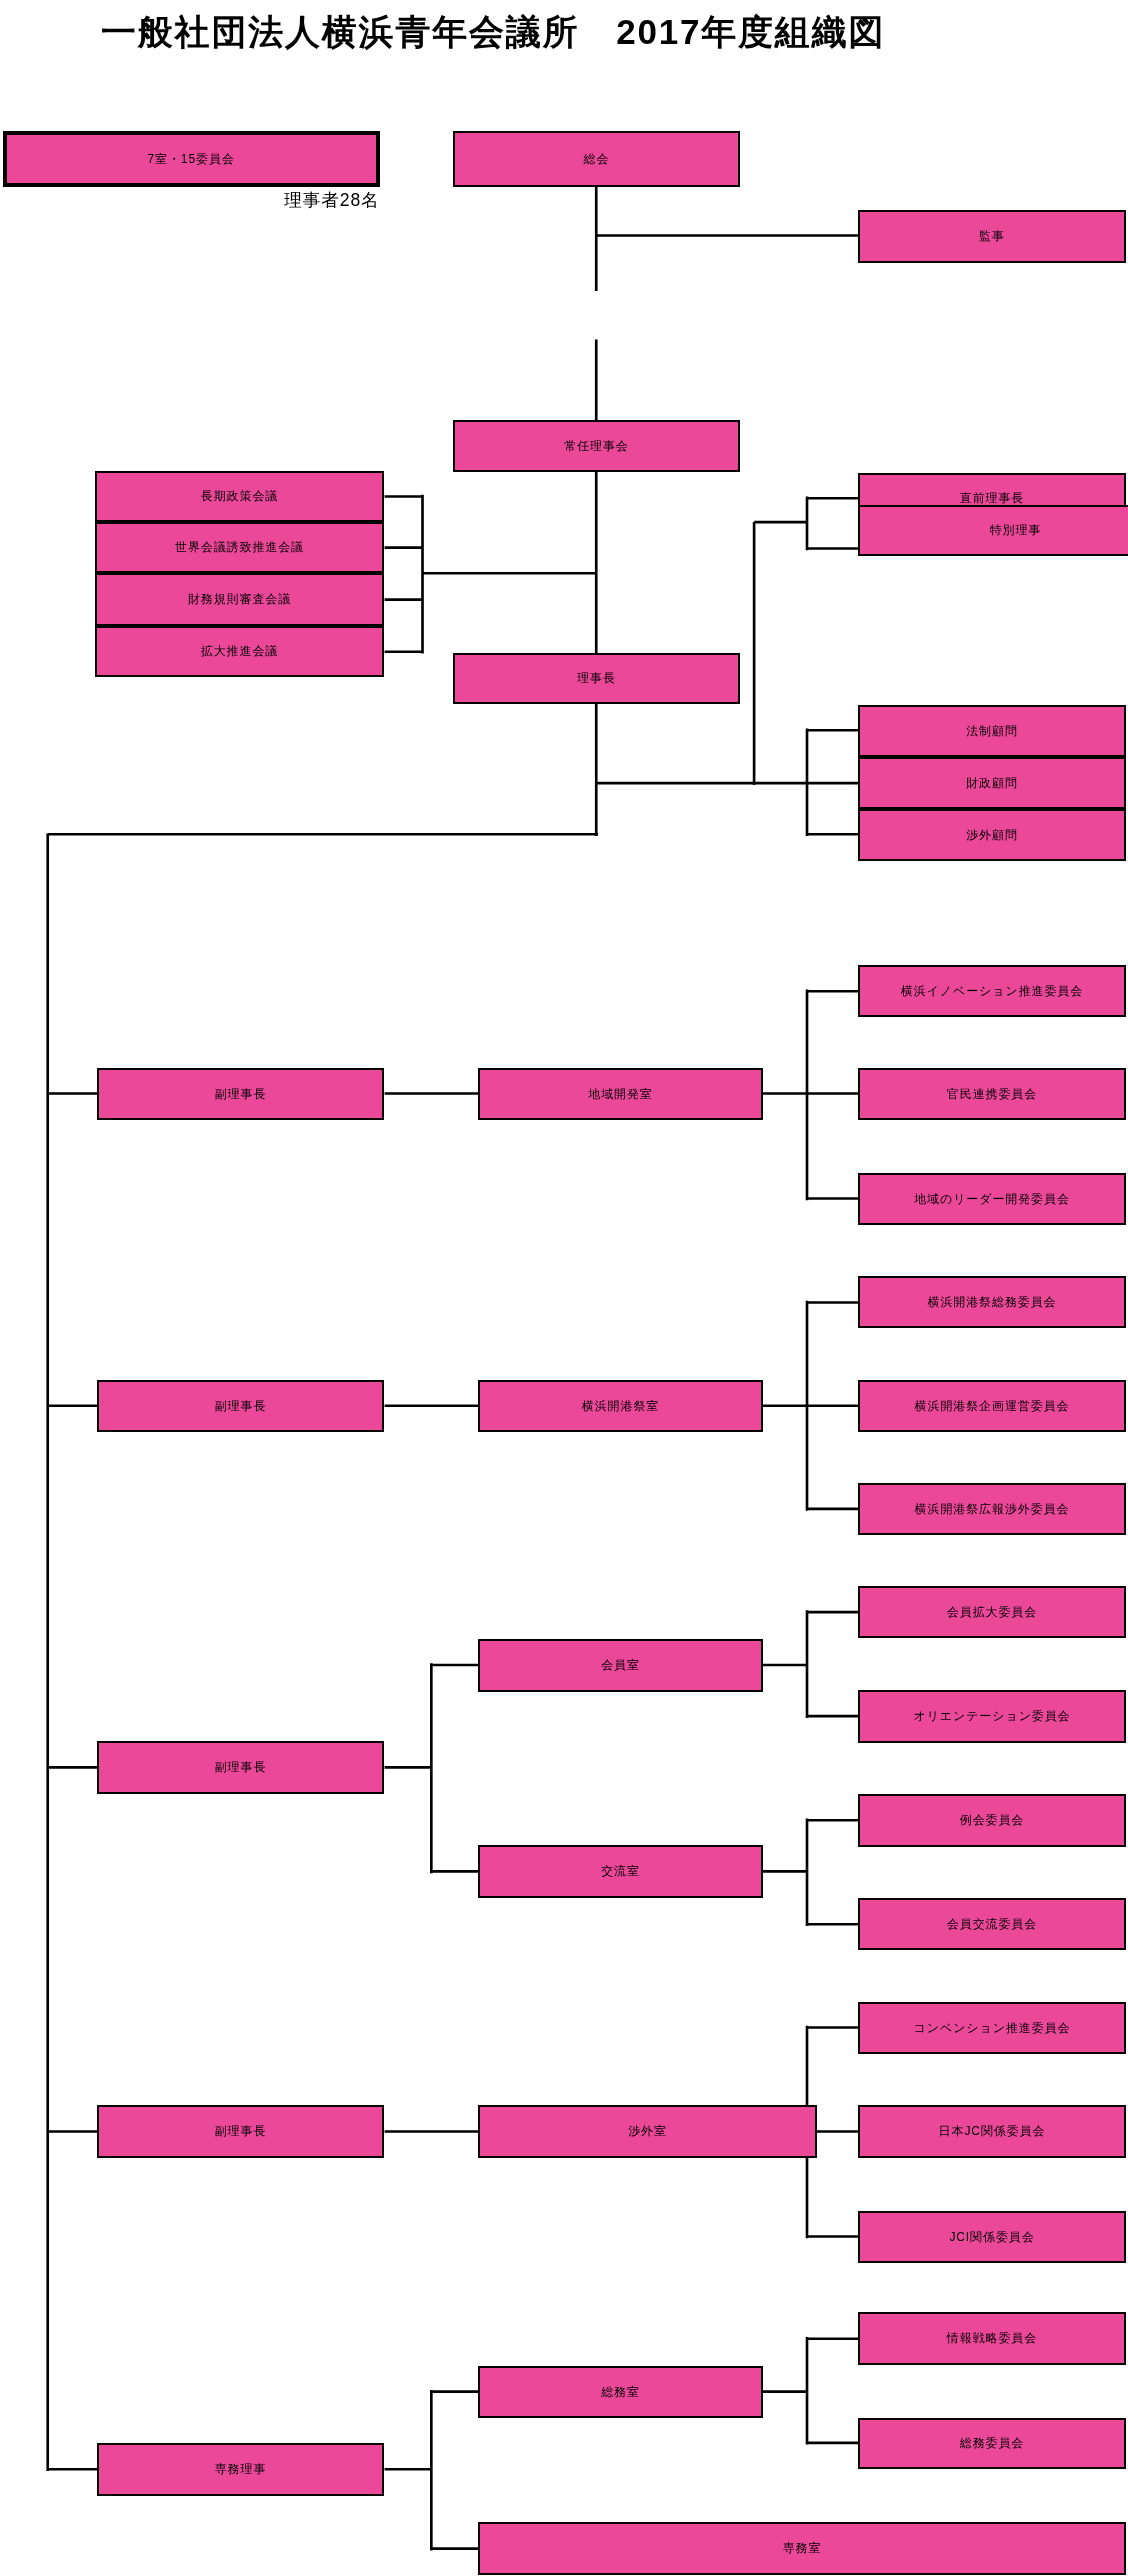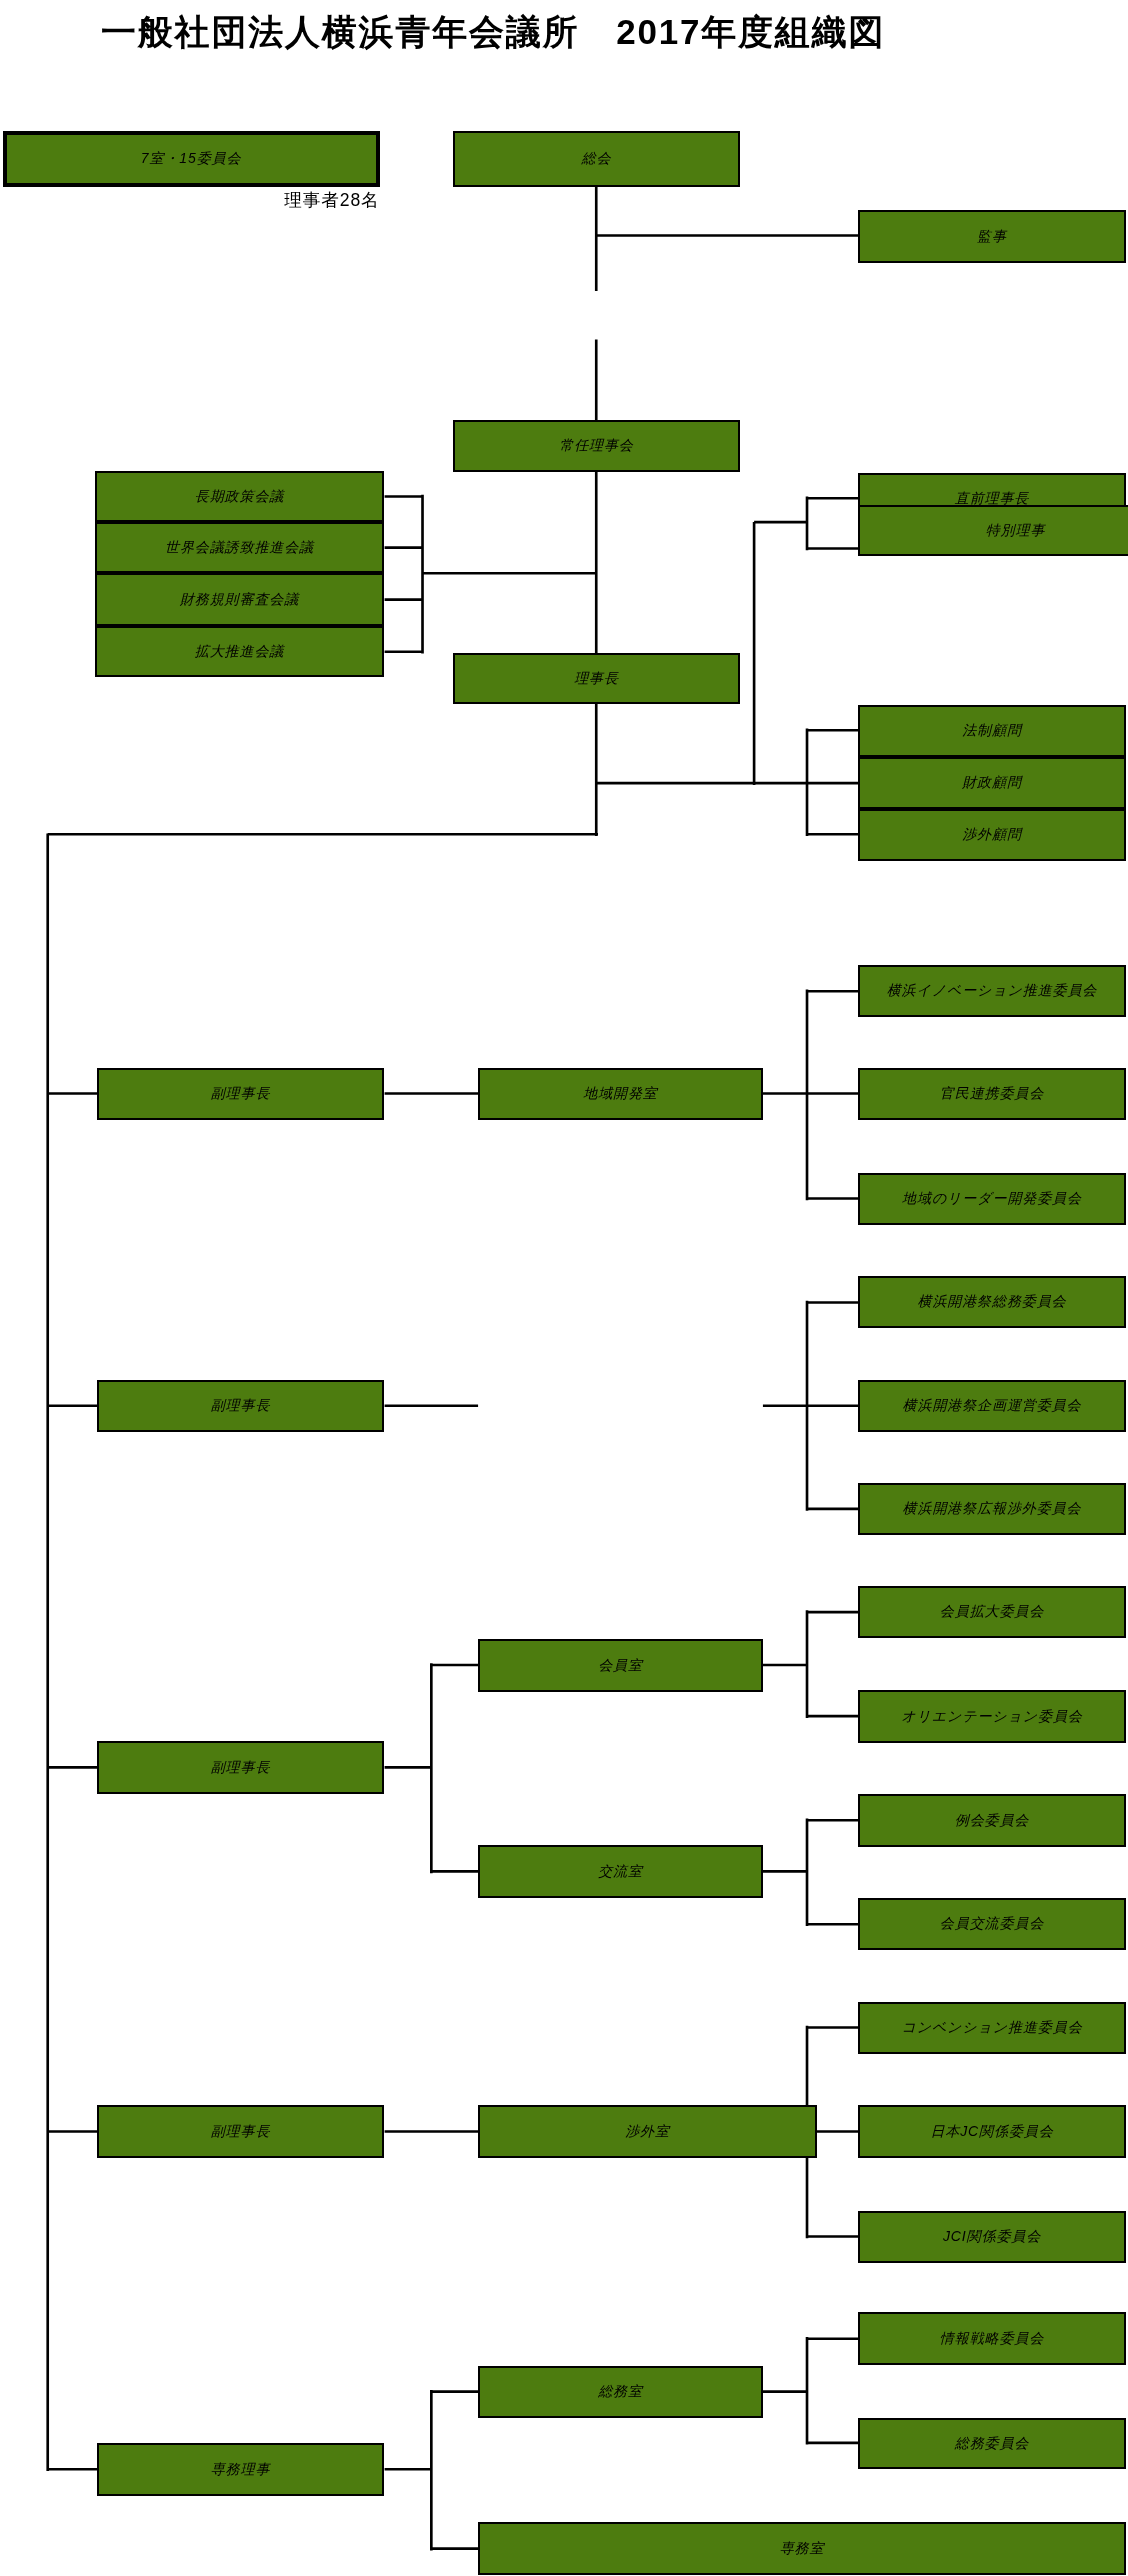--- a/index.html
+++ b/index.html
@@ -7,23 +7,23 @@
     position:relative;width:1129px;height:2576px;background:#ffffff;
     font-family:"Liberation Sans","DejaVu Sans",sans-serif;color:#000;overflow:hidden;
   }
   .title{
     position:absolute;left:101px;top:8.8px;margin:0;
     font-size:35px;font-weight:bold;letter-spacing:1.8px;white-space:nowrap;
   }
   .wires{position:absolute;left:0;top:0;}
   .wires path{stroke:#000;stroke-width:3;fill:none;}
   .box{
-    position:absolute;box-sizing:border-box;border:2.6px solid #000;background:#4d7c0f;
+    position:absolute;box-sizing:border-box;border:2.6px solid #000;background:#ec4899;
     display:flex;align-items:center;justify-content:center;
-    font-size:14px;white-space:nowrap;letter-spacing:0.9px;font-style:italic;
+    font-size:12px;white-space:nowrap;letter-spacing:0.9px;
   }
   .box.thick{border-width:4.4px;}
   .note{
     position:absolute;left:2.6px;top:188px;width:377px;text-align:right;
     font-size:17.6px;letter-spacing:0.9px;
   }
 </style>
 </head>
 <body>
 
@@ -78,20 +78,21 @@
   <div class="box" style="left:858px;top:757px;width:268px;height:52px">財政顧問</div>
   <div class="box" style="left:858px;top:809px;width:268px;height:52px">渉外顧問</div>
 
   <div class="box" style="left:97px;top:1068px;width:287px;height:52px">副理事長</div>
   <div class="box" style="left:478px;top:1068px;width:285px;height:52px">地域開発室</div>
   <div class="box" style="left:858px;top:965px;width:268px;height:52px">横浜イノベーション推進委員会</div>
   <div class="box" style="left:858px;top:1068px;width:268px;height:52px">官民連携委員会</div>
   <div class="box" style="left:858px;top:1173px;width:268px;height:52px">地域のリーダー開発委員会</div>
 
   <div class="box" style="left:97px;top:1380px;width:287px;height:52px">副理事長</div>
+  <div class="box" style="left:478px;top:1380px;width:285px;height:52px">横浜開港祭室</div>
   <div class="box" style="left:858px;top:1276px;width:268px;height:52px">横浜開港祭総務委員会</div>
   <div class="box" style="left:858px;top:1380px;width:268px;height:52px">横浜開港祭企画運営委員会</div>
   <div class="box" style="left:858px;top:1483px;width:268px;height:52px">横浜開港祭広報渉外委員会</div>
 
   <div class="box" style="left:97px;top:1741px;width:287px;height:53px">副理事長</div>
   <div class="box" style="left:478px;top:1639px;width:285px;height:53px">会員室</div>
   <div class="box" style="left:858px;top:1586px;width:268px;height:52px">会員拡大委員会</div>
   <div class="box" style="left:858px;top:1690px;width:268px;height:53px">オリエンテーション委員会</div>
   <div class="box" style="left:478px;top:1845px;width:285px;height:53px">交流室</div>
   <div class="box" style="left:858px;top:1794px;width:268px;height:53px">例会委員会</div>

